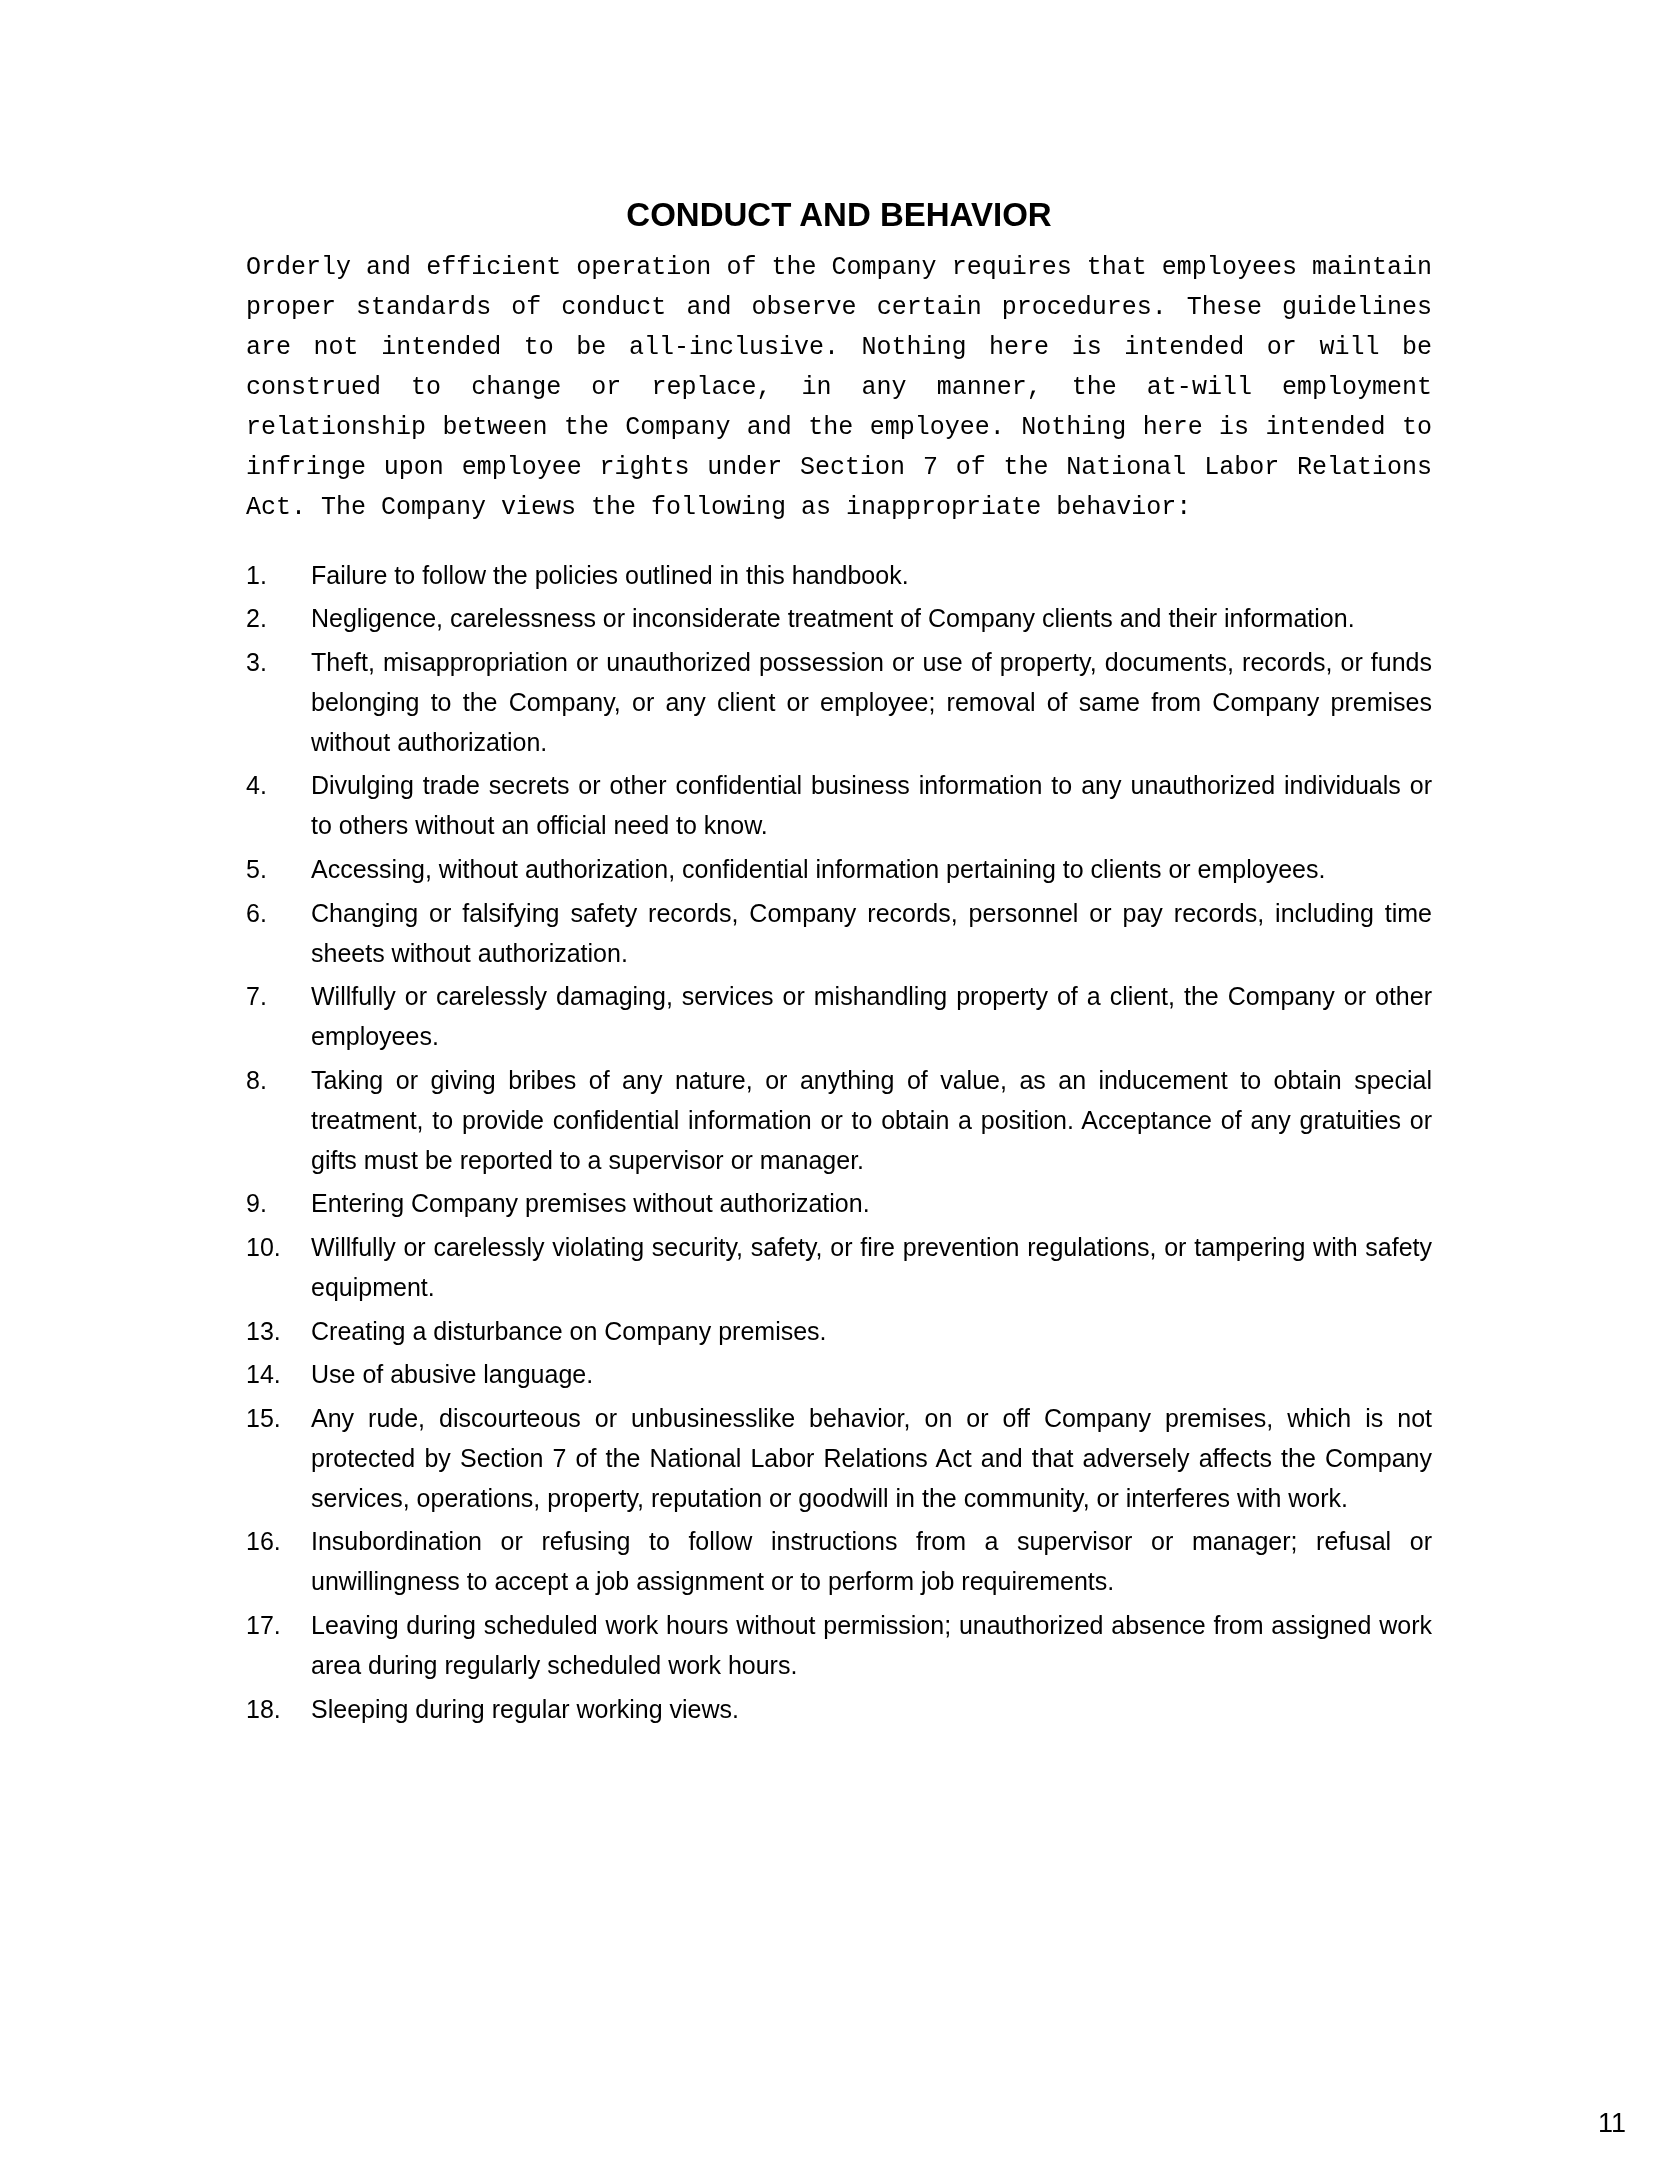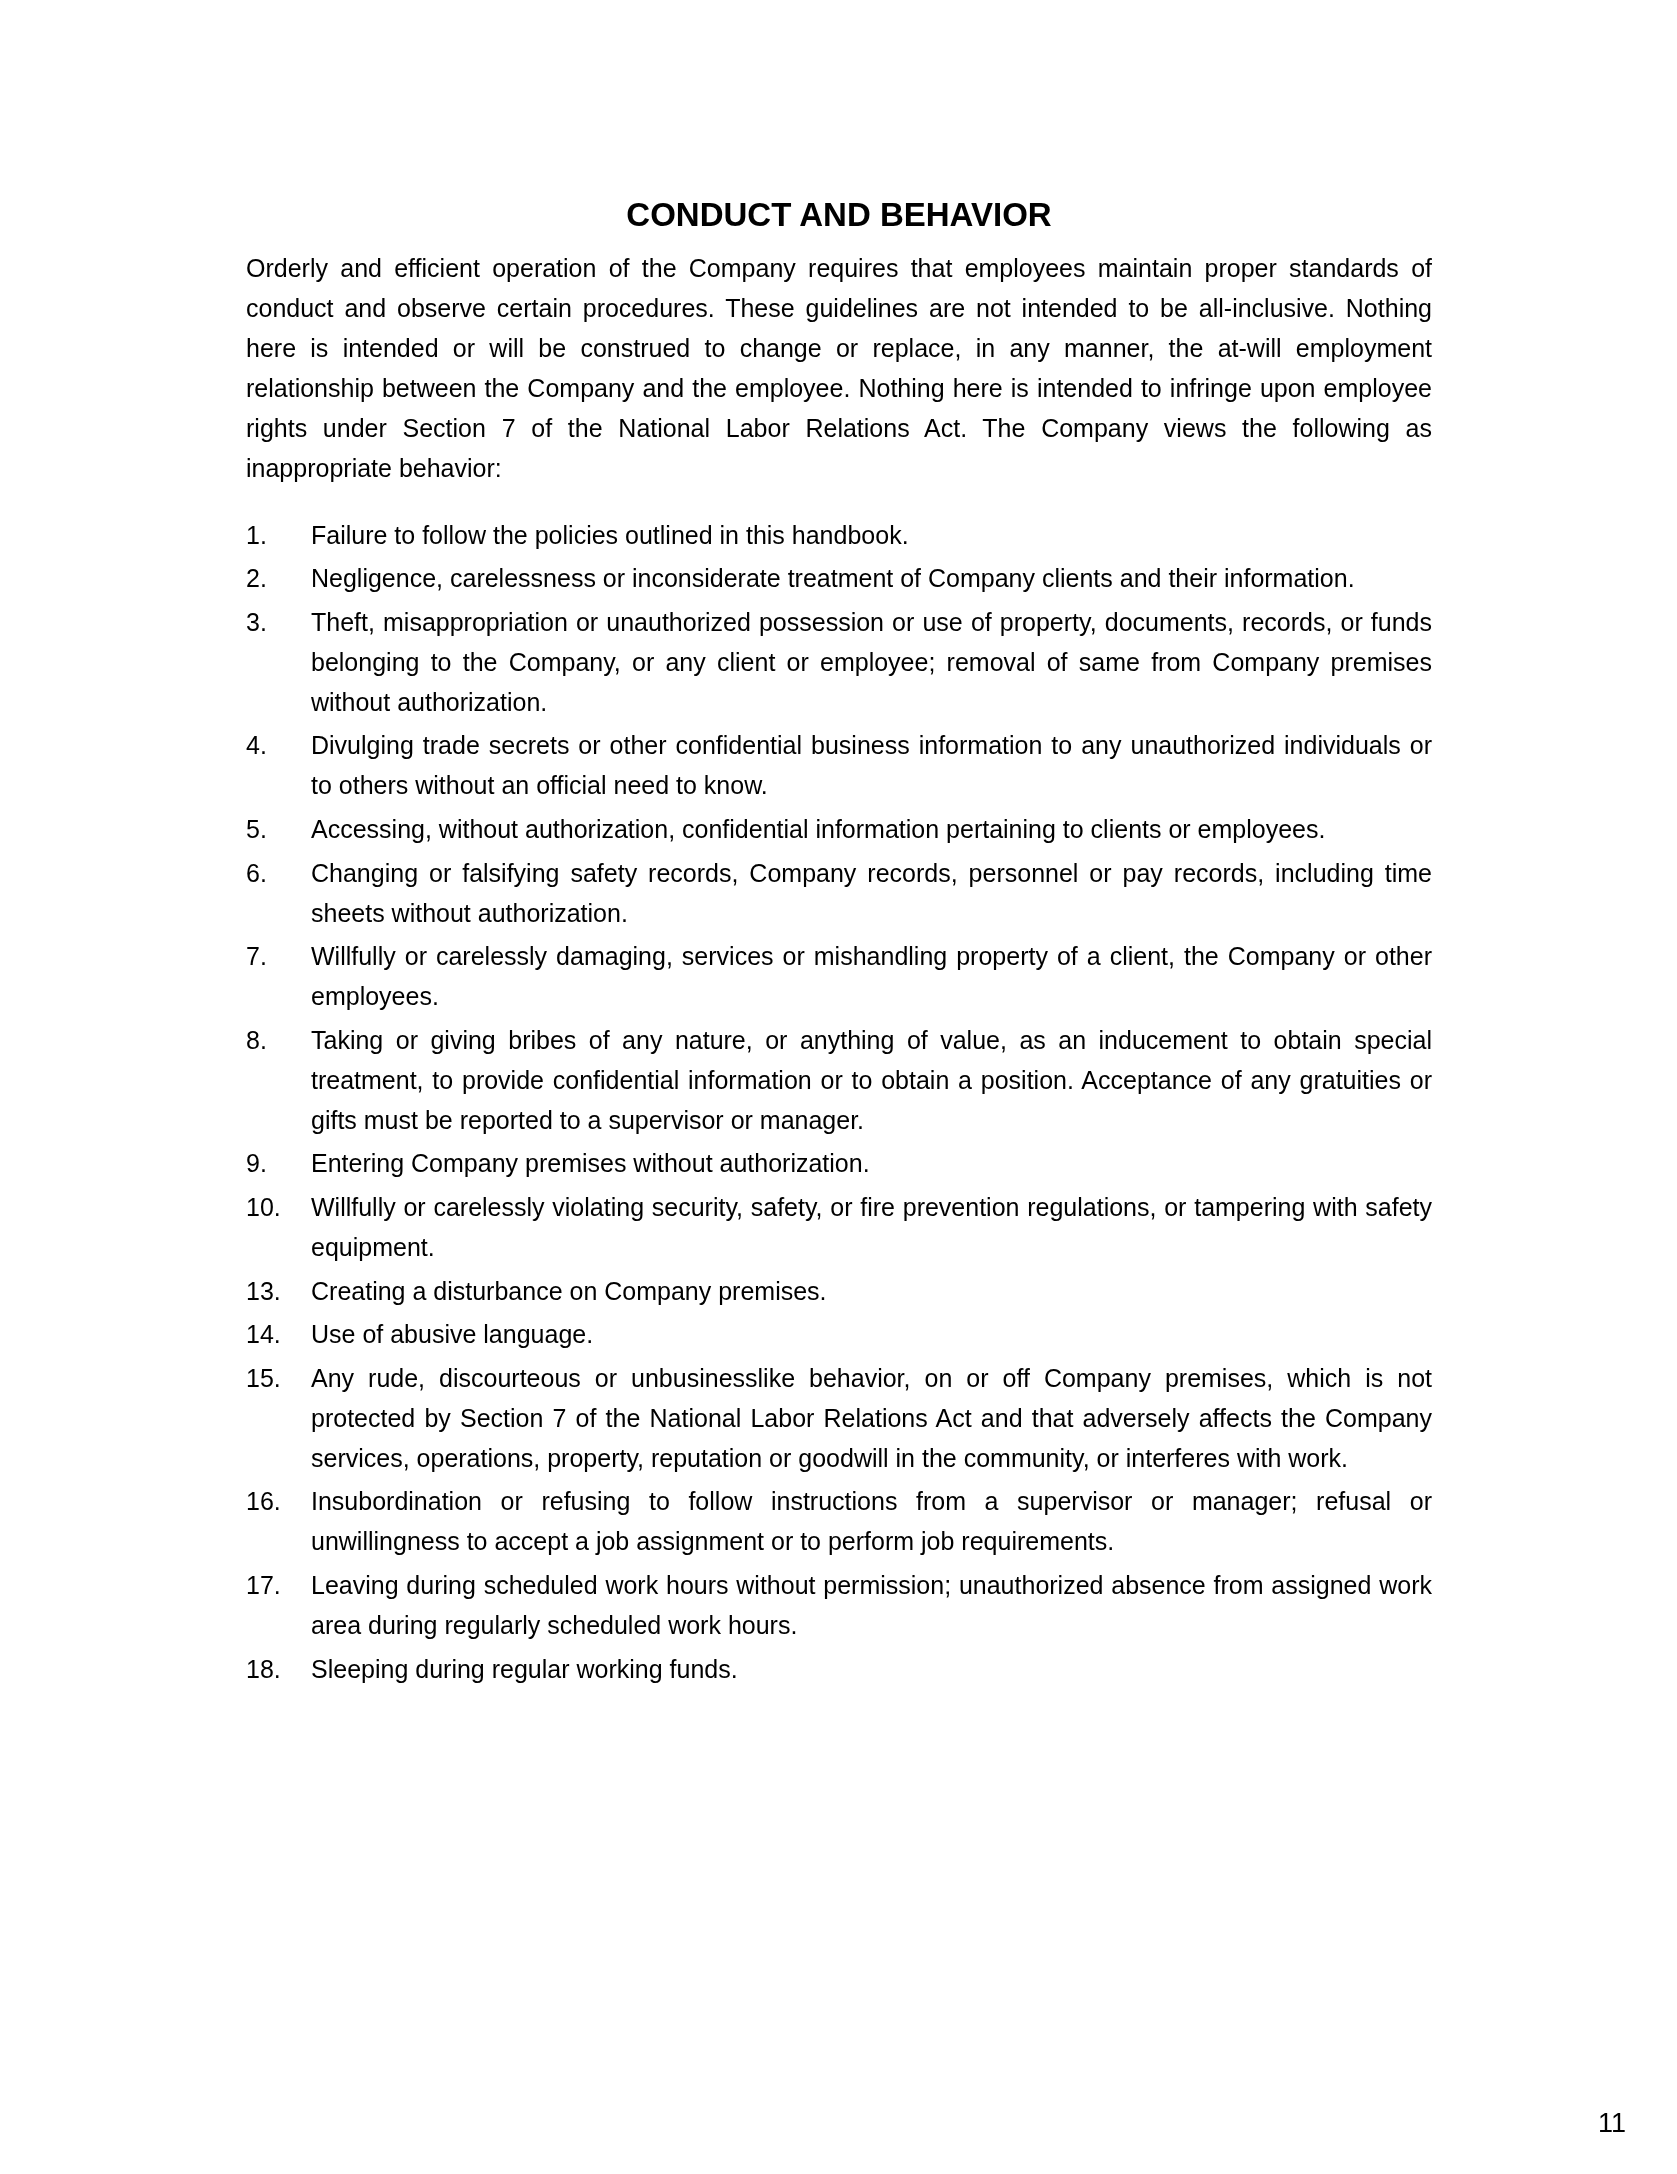--- a/index.html
+++ b/index.html
@@ -35,20 +35,21 @@
     font-size: 34px;
     line-height: 47px;
     font-weight: bold;
     font-variant: small-caps;
   }
   .intro {
     margin: 12.6px 0 0 0;
     font-size: 25px;
     line-height: 40px;
     text-align: justify;
+    font-family: Liberation Mono, monospace;
   }
   .list {
     list-style: none;
     margin: 27px 0 0 0;
     padding: 0;
     font-size: 25px;
     line-height: 40px;
   }
   .item {
     display: flex;
@@ -138,19 +139,19 @@
         <li class="item">
         <span class="num">16.</span>
         <span class="txt">Insubordination or refusing to follow instructions from a supervisor or manager; refusal or unwillingness to accept a job assignment or to perform job requirements.</span>
       </li>
         <li class="item">
         <span class="num">17.</span>
         <span class="txt">Leaving during scheduled work hours without permission; unauthorized absence from assigned work area during regularly scheduled work hours.</span>
       </li>
         <li class="item">
         <span class="num">18.</span>
-        <span class="txt">Sleeping during regular working funds.</span>
+        <span class="txt">Sleeping during regular working views.</span>
       </li>
       </ol>
   </div>
   <div class="pageno">11</div>
 </div>
 
 
 </body></html>

